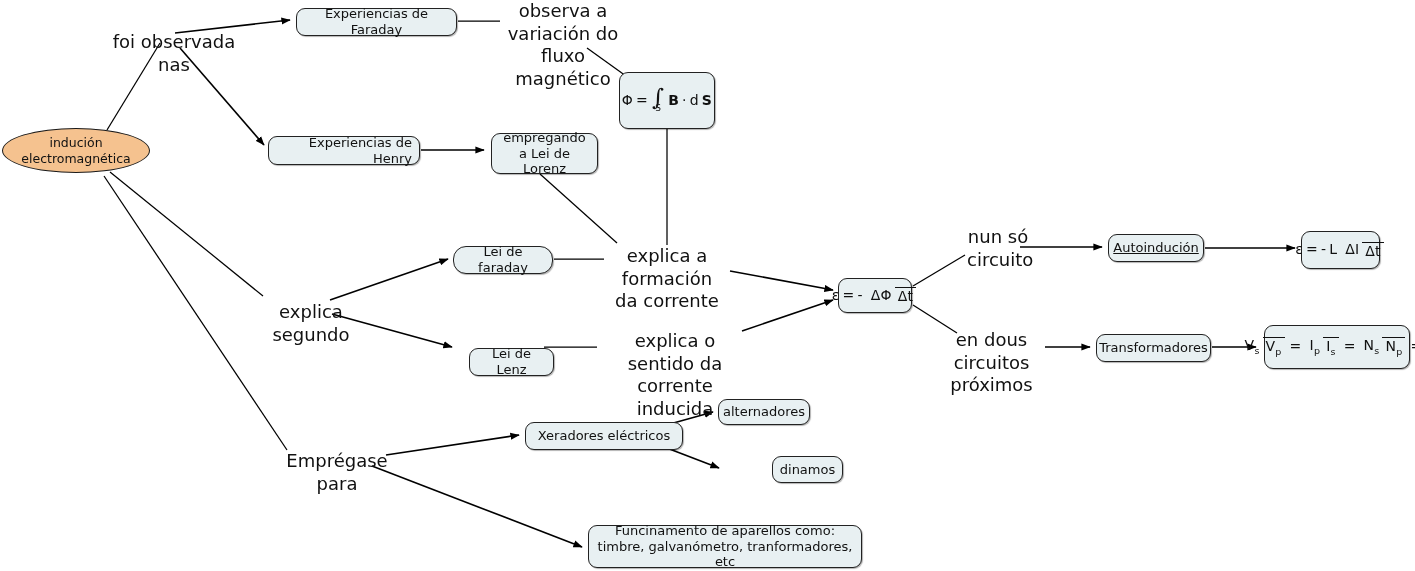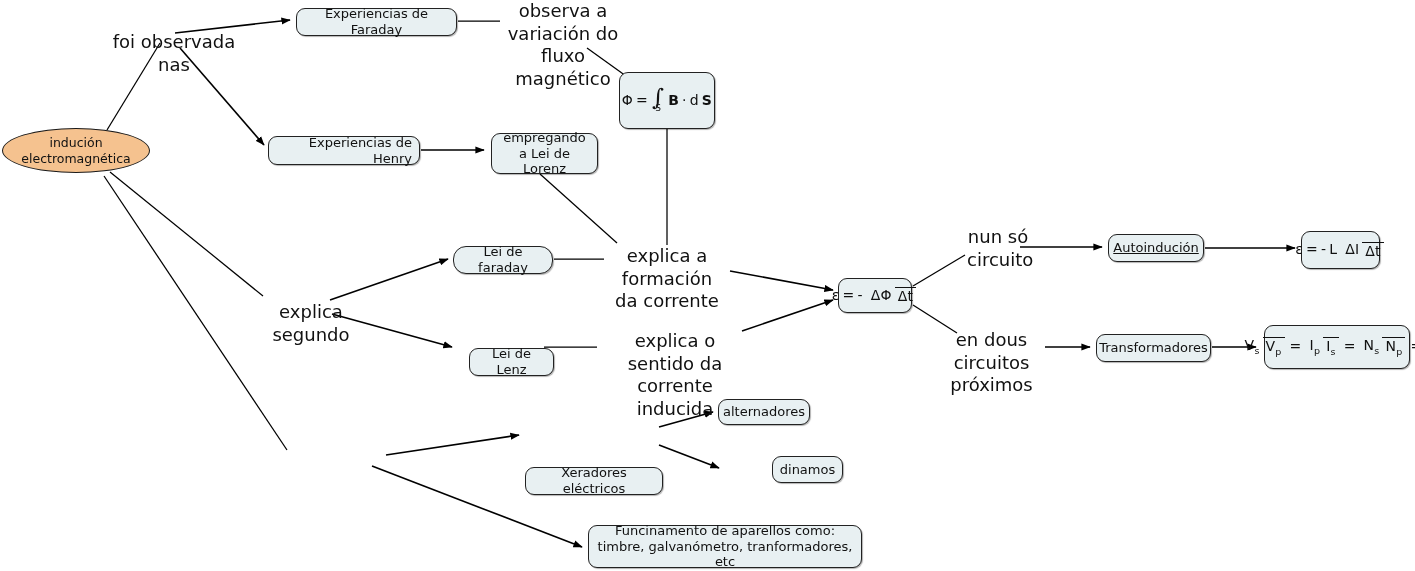--- a/index.html
+++ b/index.html
@@ -168,21 +168,21 @@
 a Lei de Lorenz</div>
 
   <div class="node" style="left:453px; top:246px; width:100px; height:28px;border-radius:13px;">Lei de faraday</div>
 
   <div class="node" style="left:469px; top:334px; width:85px; height:28px;margin-top:14px;">Lei de Lenz</div>
 
   <div class="node" style="left:1108px; top:234px; width:96px; height:28px;text-decoration:underline;">Autoindución</div>
 
   <div class="node" style="left:1096px; top:334px; width:115px; height:28px;">Transformadores</div>
 
-  <div class="node" style="left:525px; top:422px; width:138px; height:28px;margin-top:45px;">Xeradores eléctricos</div>
+  <div class="node" style="left:525px; top:422px; width:158px; height:28px;">Xeradores eléctricos</div>
 
   <div class="node" style="left:718px; top:399px; width:92px; height:26px;">alternadores</div>
 
   <div class="node" style="left:724px; top:456px; width:71px; height:27px;margin-left:48px;">dinamos</div>
 
   <div class="node" style="left:588px; top:525px; width:274px; height:43px;">Funcinamento de aparellos como:
 timbre, galvanómetro, tranformadores, etc</div>
 
   <div class="node formula" style="left:619px; top:72px; width:96px; height:57px;">
     <span class="mrow">
@@ -257,14 +257,15 @@
 
   <div class="label" style="left:607px; top:330px; width:136px;">explica o sentido da
 corrente inducida</div>
 
   <div class="label" style="left:967px; top:226px; width:62px;">nun só
 circuito</div>
 
   <div class="label" style="left:934px; top:329px; width:115px;">en dous circuitos
 próximos</div>
 
+  <div class="label" style="left:285px; top:450px; width:104px;">Emprégase para</div>
 
 </div>
 
 </body></html>

